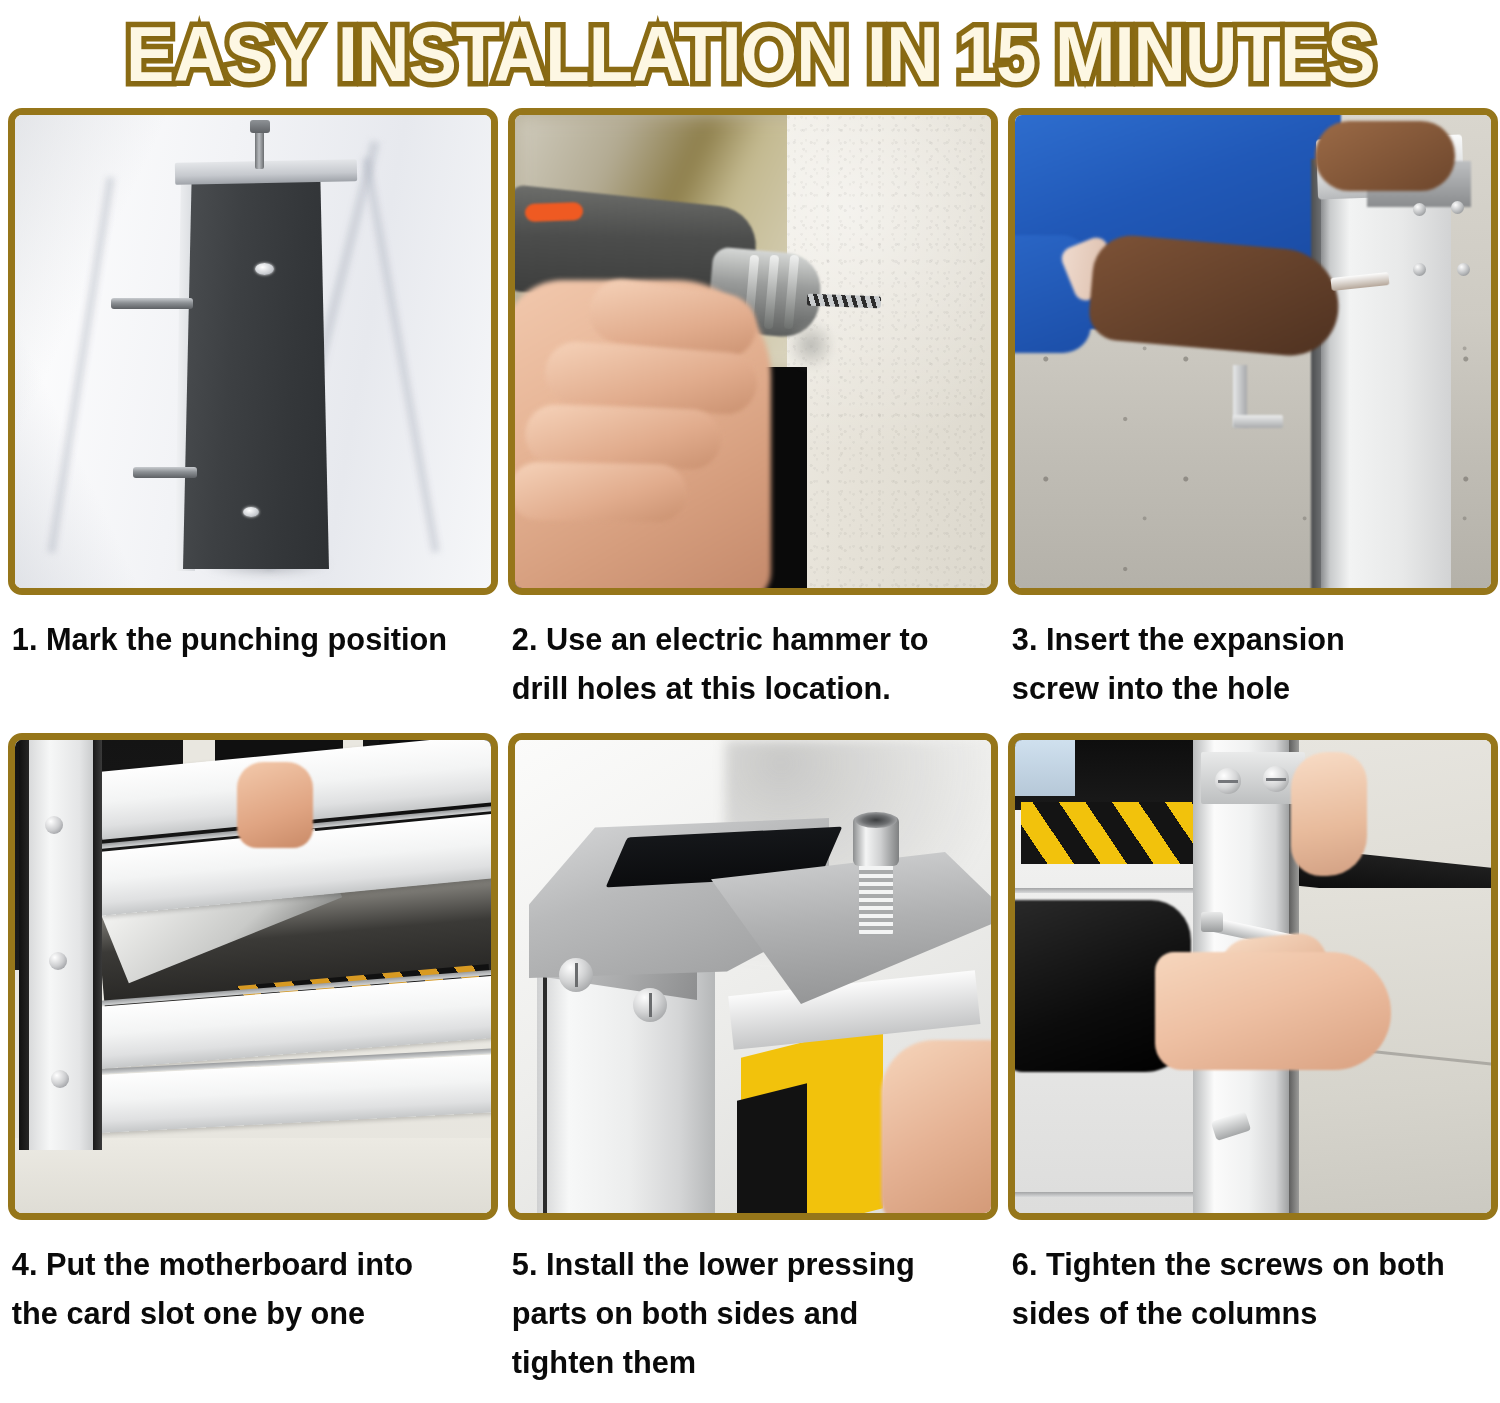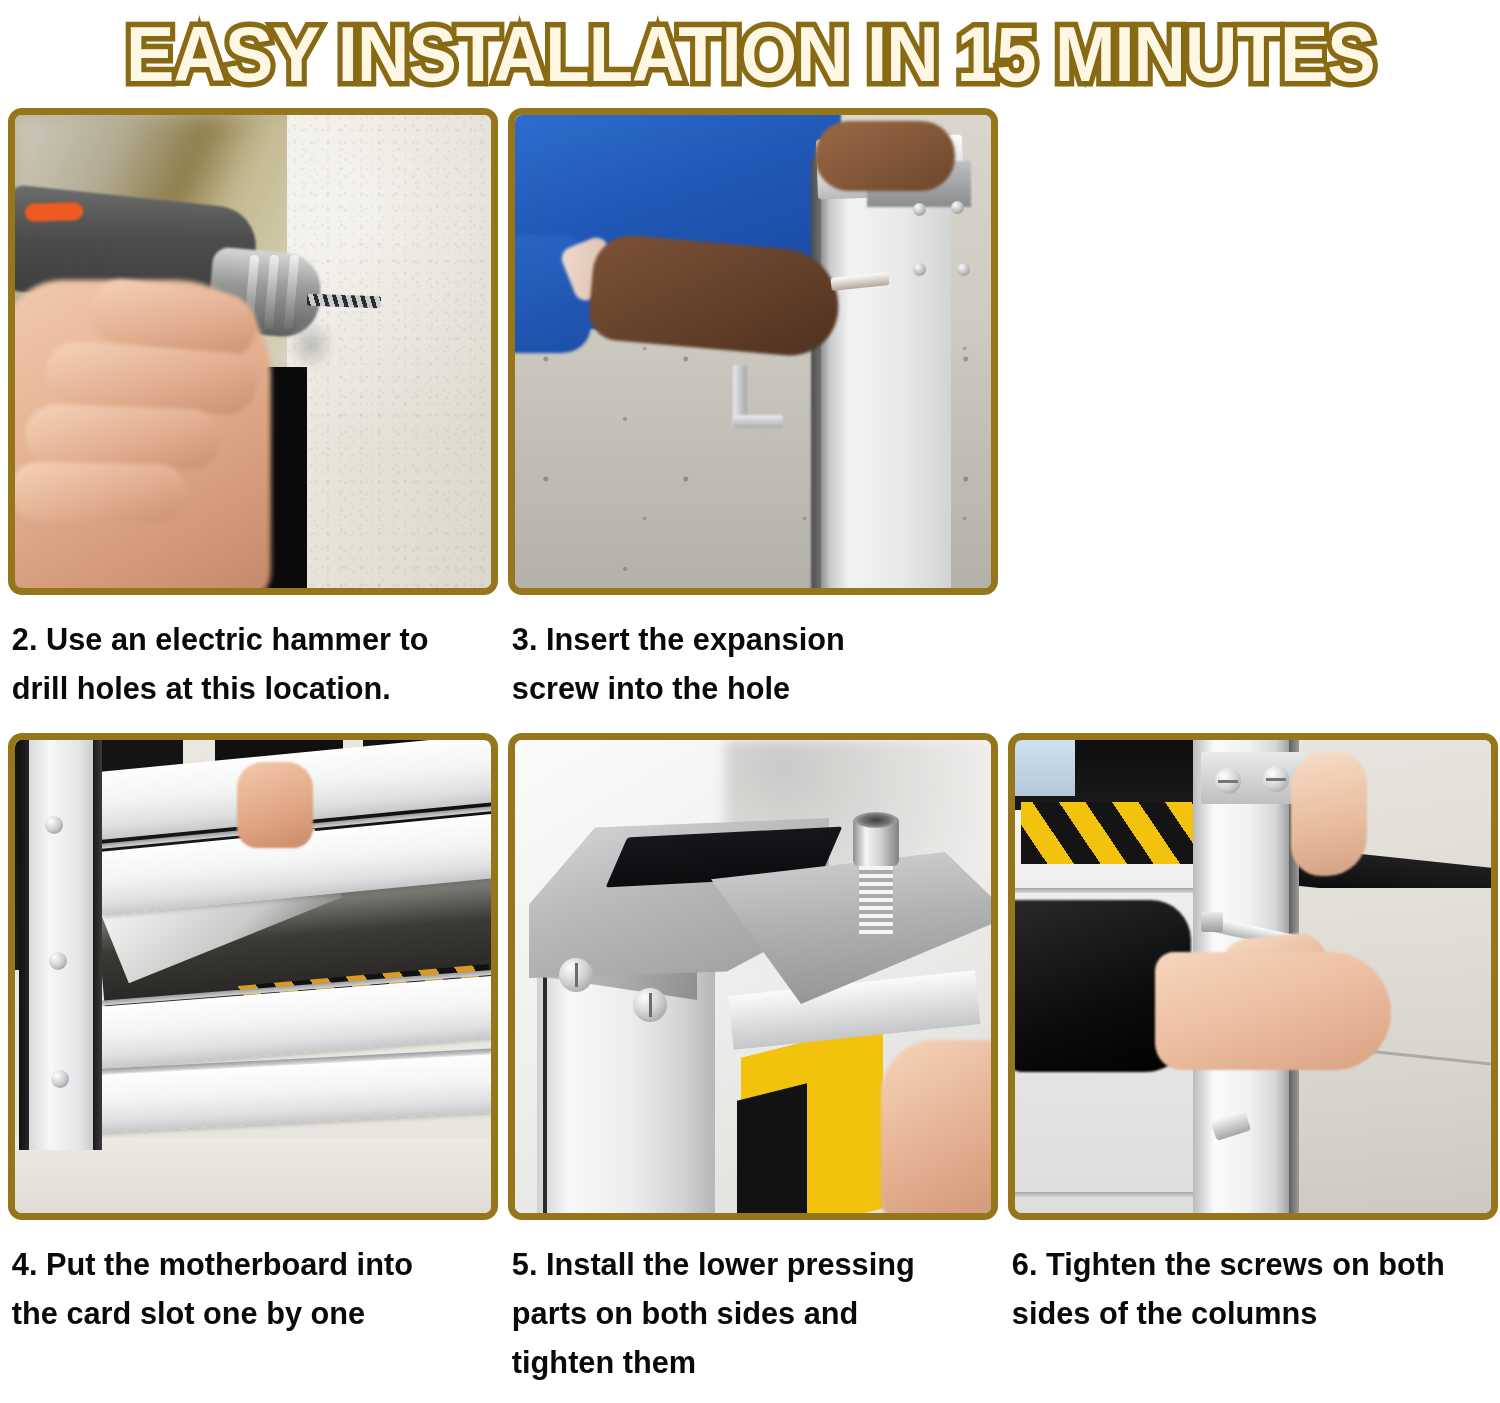--- a/index.html
+++ b/index.html
@@ -643,20 +643,41 @@
 <body>
 
 <div class="title-bar">
   <div class="title-text">EASY INSTALLATION IN 15 MINUTES</div>
 </div>
 
 <div class="grid">
 
   <div class="row row1">
 
+    <div class="cell">
+      <div class="photo">
+        <div class="photo-inner">
+          <div class="p1-bg"></div>
+          <div class="p1-fold" style="left:300px;top:20px;width:14px;height:440px;transform:rotate(14deg);"></div>
+          <div class="p1-fold" style="left:380px;top:40px;width:12px;height:400px;transform:rotate(-10deg);"></div>
+          <div class="p1-fold" style="left:60px;top:60px;width:12px;height:380px;transform:rotate(9deg);"></div>
+          <div class="p1-shadow"></div>
+          <div class="p1-sideplate"></div>
+          <div class="p1-post"></div>
+          <div class="p1-cap"></div>
+          <div class="p1-rod"></div>
+          <div class="p1-rod-head"></div>
+          <div class="p1-screw p1-screw-a"></div>
+          <div class="p1-screw p1-screw-b"></div>
+          <div class="p1-hole p1-hole-a"></div>
+          <div class="p1-hole p1-hole-b"></div>
+        </div>
+      </div>
+      <div class="caption">1. Mark the punching position</div>
+    </div>
 
     <div class="cell">
       <div class="photo">
         <div class="photo-inner">
           <div class="p2-bg"></div>
           <div class="p2-bgblur"></div>
           <div class="p2-wall"></div>
           <div class="p2-black"></div>
           <div class="p2-drillbody"></div>
           <div class="p2-orange"></div>

